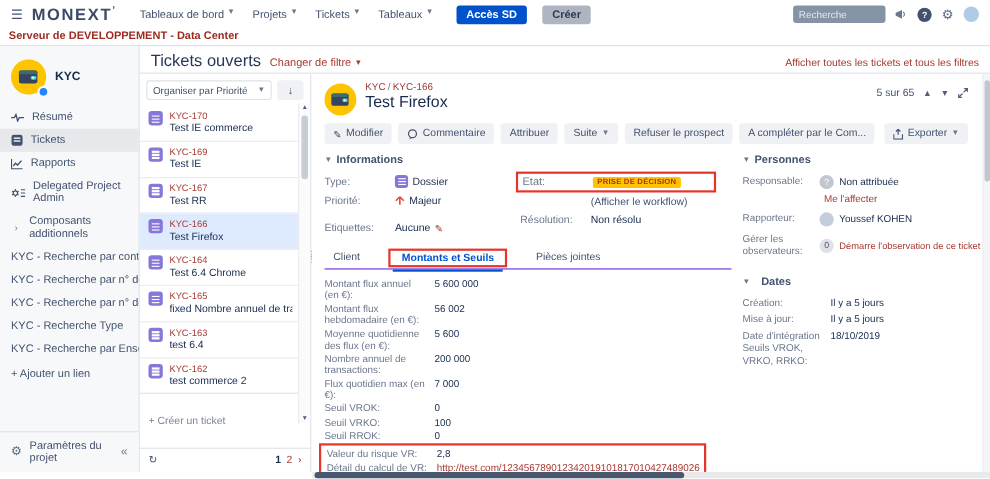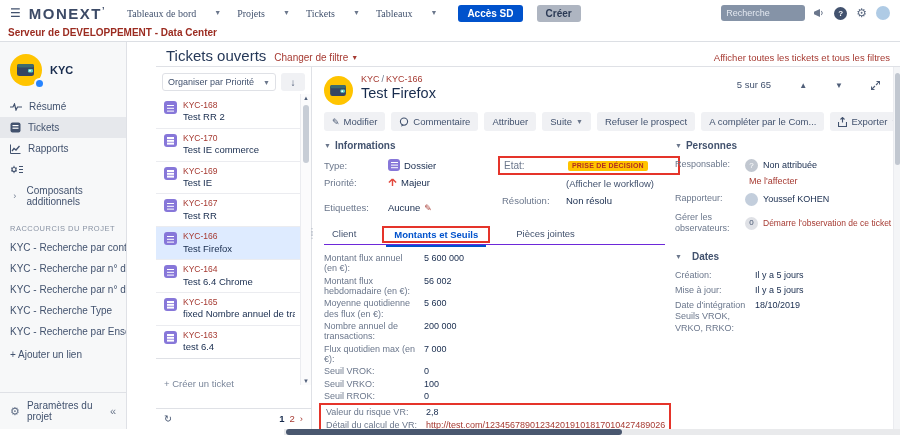--- a/index.html
+++ b/index.html
@@ -4,21 +4,21 @@
 <style>
   * { margin:0; padding:0; box-sizing:border-box; }
   html,body { width:900px; height:435px; overflow:hidden; }
   body { font-family:"Liberation Sans",sans-serif; font-size:10px; color:#172B4D; background:#fff; position:relative; }
 
   
   .topbar { height:26px; display:flex; align-items:center; padding:0 10px; gap:6px; background:#fff; }
   .hamburger { color:#42526E; font-size:12px; margin-right:2px; cursor:pointer; }
   .logo { font-weight:bold; font-size:15px; letter-spacing:1.5px; color:#3C4A66; margin-right:10px; }
   .logo .tick { font-size:9px; vertical-align:super; }
-  .nav-item { color:#42526E; font-size:10px; margin:0 5px; display:flex; align-items:center; gap:18px; cursor:pointer;font-family:Liberation Serif, serif; }
+  .nav-item { color:#42526E; font-size:10px; margin:0 5px; display:flex; gap:3px; cursor:pointer; }
   .caret { font-size:7px; color:#6B778C; }
   .btn-blue { background:#0052CC; color:#fff; font-size:10px; font-weight:bold; padding:3px 9px; border-radius:3px; margin-left:10px; cursor:pointer; }
   .btn-grey { background:#AEB5C1; color:#2B3A55; font-size:10px; font-weight:bold; padding:3px 9px; border-radius:3px; margin-left:8px; cursor:pointer; }
   .topbar-right { margin-left:auto; display:flex; align-items:center; gap:9px; }
   .search-box { background:#8593A7; border-radius:3px; height:16px; width:84px; display:flex; align-items:center; padding:0 5px;gap:46px; }
   .search-box input { background:transparent; border:none; outline:none; width:66px; font-size:9px; color:#fff; font-family:inherit; }
   .search-box input::placeholder { color:#E3E8F0; }
   .help-circle { width:13px; height:13px; border-radius:50%; background:#42526E; color:#fff; font-size:8px; font-weight:bold; display:flex; align-items:center; justify-content:center; cursor:pointer; }
   .gear-glyph { color:#5E6C84; font-size:12px; line-height:1; cursor:pointer; }
   .avatar-top { width:14px; height:14px; border-radius:50%; background:#AFCBE5; cursor:pointer; }
@@ -39,21 +39,21 @@
   .side-item { display:flex; align-items:center; gap:7px; padding:5px 10px; color:#42526E; font-size:10px; cursor:pointer; }
   .side-item.active { background:#E6E8EC; }
   .side-item .chev { color:#6B778C; font-size:9px; width:12px; text-align:center; }
   .raccourcis { font-size:7.5px; color:#8993A4; padding:12px 10px 4px; letter-spacing:0.5px; }
   .short { padding:5px 10px; font-size:10px; color:#42526E; white-space:nowrap; overflow:hidden; cursor:pointer; }
   .addlink { padding:7px 10px; font-size:10px; color:#42526E; cursor:pointer; }
   .side-bottom { position:absolute; bottom:0; left:0; right:0; border-top:1px solid #DFE1E6; padding:7px 10px; display:flex; align-items:center; gap:7px; color:#42526E; font-size:10px; background:#F7F8F9; }
   .side-bottom .collapse { margin-left:auto; font-size:11px; color:#6B778C; cursor:pointer; }
 
   
-  .main { flex:1; display:flex; flex-direction:column; min-width:0; position:relative;margin-left:29px; }
+  .main { flex:1; display:flex; flex-direction:column; min-width:0; position:relative; }
   .main-header { display:flex; align-items:baseline; padding:5px 10px 3px; gap:8px; height:24px; }
   .page-title { font-size:15px; color:#253858; }
   .red-link { color:#A63A32; cursor:pointer; }
   .change-filter { font-size:10px; display:flex; align-items:center; gap:3px; }
   .show-all { margin-left:auto; font-size:9.5px; }
 
   .panels { flex:1; display:flex; min-height:0; border-top:1px solid #DFE1E6; position:relative; }
 
   
   .list-panel { width:156px; border-right:1px solid #DFE1E6; display:flex; flex-direction:column; position:relative; flex:none; }
@@ -79,21 +79,21 @@
   .drag-dots { position:absolute; left:152px; top:45%; color:#98A1B0; font-size:8px; line-height:4px; z-index:3; cursor:col-resize; }
 
   
   .detail { flex:1; padding:7px 20px 0 12px; position:relative; overflow:hidden; min-width:0; }
   .d-header { display:flex; align-items:flex-start; }
   .d-avatar { width:29px; height:29px; border-radius:50%; background:#FFC400; position:relative; margin-right:8px; flex:none; margin-top:2px; }
   .d-avatar svg { position:absolute; left:6px; top:8px; }
   .d-bc { font-size:9px; margin-bottom:1px; }
   .d-bc .sep { color:#6B778C; margin:0 2px; }
   .d-title { font-size:14.5px; font-weight:500; color:#172B4D; }
-  .d-pos { margin-left:auto; display:flex; align-items:flex-end; gap:28px; color:#42526E; font-size:9.5px; padding-top:5px; }
+  .d-pos { margin-left:auto; display:flex; align-items:center; gap:8px; color:#42526E; font-size:9.5px; padding-top:5px; }
   .d-pos .nav-arr { color:#505F79; font-size:8px; cursor:pointer; }
   .d-toolbar { display:flex; gap:6px; margin:7px 0 9px; align-items:center; }
   .tb-btn { background:#F0F1F4; border-radius:3px; padding:4px 8px; font-size:9.5px; color:#42526E; display:flex; align-items:center; gap:4px; white-space:nowrap; cursor:pointer; }
   .tb-export { margin-left:auto; }
   .d-body { display:flex; min-height:0; }
   .d-left { flex:1; min-width:0; padding-right:10px; }
   .d-right { width:205px; flex:none; font-size:9.5px; }
 
   .sec-h { font-size:10px; font-weight:bold; color:#42526E; margin-bottom:8px; display:flex; align-items:center; gap:4px; cursor:pointer; }
   .sec-h .caret { font-size:7px; }
@@ -233,26 +233,26 @@
       <span>Rapports</span>
     </div>
     <div class="side-item">
       <span>
           <svg width="13" height="11" viewBox="0 0 13 11">
             <circle cx="4" cy="5.5" r="2" fill="none" stroke="#42526E" stroke-width="1.1"></circle>
             <path d="M4 1.8 V3 M4 8 V9.2 M1 3.8 L2.2 4.5 M5.8 6.5 L7 7.2 M1 7.2 L2.2 6.5 M5.8 4.5 L7 3.8" stroke="#42526E" stroke-width="1"></path>
             <path d="M9 2.5 H13 M9 5.5 H13 M9 8.5 H13" stroke="#42526E" stroke-width="1"></path>
           </svg>
         </span>
+      <span>Delegated Project Admin</span>
     </div>
     <div class="side-item">
       <span class="chev">›</span>
       <span>Composants additionnels</span>
     </div>
-    <div class="raccourcis">RACCOURCIS DU PROJET</div>
     <div class="short">KYC - Recherche par contact</div>
     <div class="short">KYC - Recherche par n° de ticket</div>
     <div class="short">KYC - Recherche par n° de SIRET</div>
     <div class="short">KYC - Recherche Type</div>
     <div class="short">KYC - Recherche par Enseigne</div>
     <div class="addlink">+ Ajouter un lien</div>
     <div class="side-bottom">
       <span class="gear-glyph" style="font-size:11px;">⚙</span>
       <span>Paramètres du projet</span>
       <span class="collapse">«</span>
@@ -273,27 +273,20 @@
 
       <div class="list-panel">
         <div class="list-toolbar">
           <span class="sort-select">
               <span>Organiser par Priorité</span>
               <span class="caret">▼</span>
             </span>
           <span class="sort-btn">↓</span>
         </div>
         <div class="ticket-items">
-          <div class="t-item">
-              <span class="t-icon"></span>
-              <span>
-                <div class="t-key">KYC-168</div>
-                <div class="t-sum">Test RR 2</div>
-              </span>
-            </div>
           <div class="t-item">
               <span class="t-icon"></span>
               <span>
                 <div class="t-key">KYC-170</div>
                 <div class="t-sum">Test IE commerce</div>
               </span>
             </div>
           <div class="t-item">
               <span class="t-icon"></span>
               <span>

